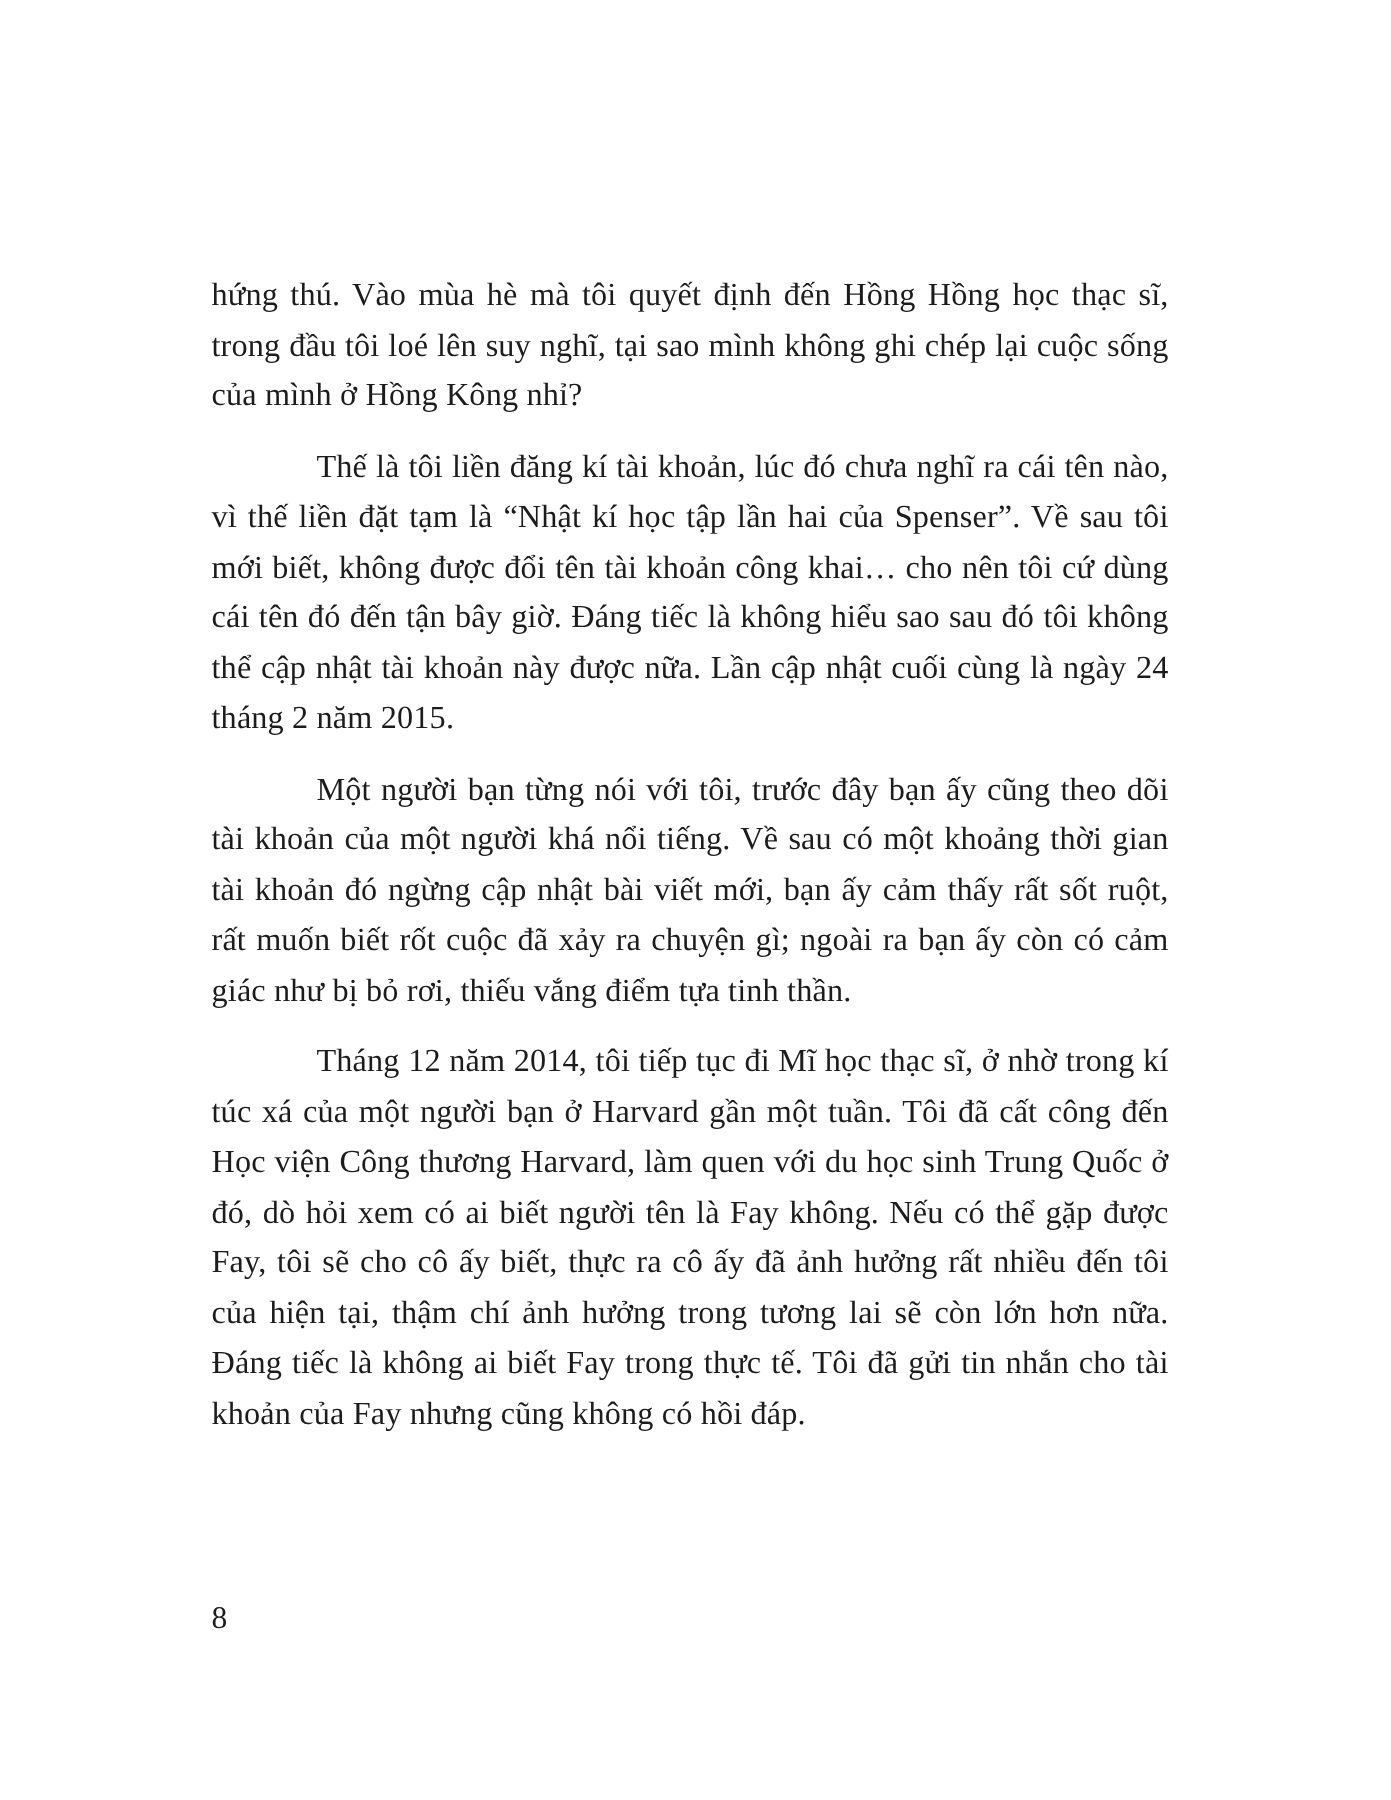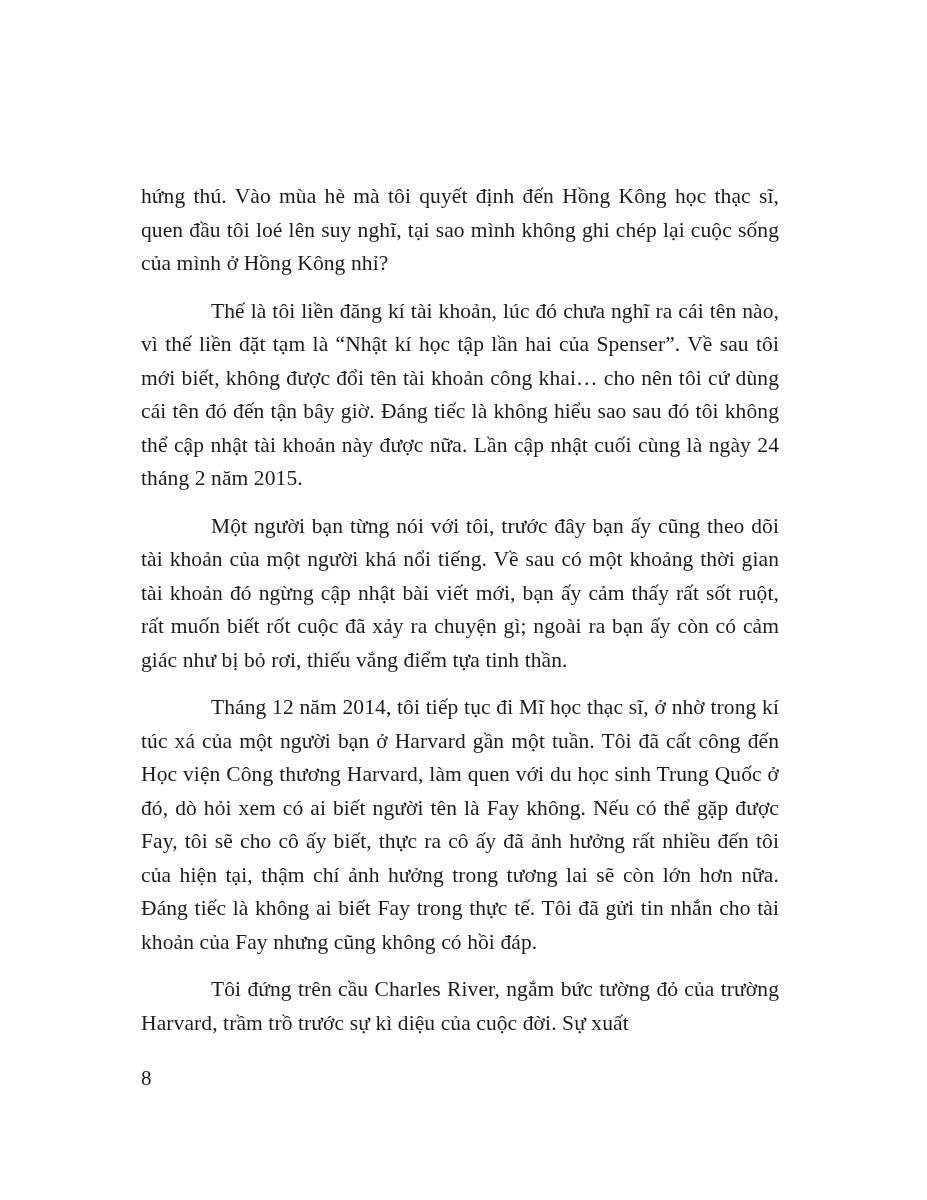--- a/index.html
+++ b/index.html
@@ -44,20 +44,19 @@
     font-size: 21px;
     line-height: 28px;
     color: #1c1c1c;
   }
 </style>
 </head>
 <body>
 
 <div class="page">
   <div class="text-block">
-    <p>hứng thú. Vào mùa hè mà tôi quyết định đến Hồng Kông học thạc sĩ, quen đầu tôi loé lên suy nghĩ, tại sao mình không ghi chép lại cuộc sống của mình ở Hồng Kông nhỉ?</p>
+    <p>hứng thú. Vào mùa hè mà tôi quyết định đến Hồng Hồng học thạc sĩ, trong đầu tôi loé lên suy nghĩ, tại sao mình không ghi chép lại cuộc sống của mình ở Hồng Kông nhỉ?</p>
     <p class="indent">Thế là tôi liền đăng kí tài khoản, lúc đó chưa nghĩ ra cái tên nào, vì thế liền đặt tạm là “Nhật kí học tập lần hai của Spenser”. Về sau tôi mới biết, không được đổi tên tài khoản công khai…  cho nên tôi cứ dùng cái tên đó đến tận bây giờ. Đáng tiếc là không hiểu sao sau đó tôi không thể cập nhật tài khoản này được nữa. Lần cập nhật cuối cùng là ngày 24 tháng 2 năm 2015.</p>
     <p class="indent">Một người bạn từng nói với tôi, trước đây bạn ấy cũng theo dõi tài khoản của một người khá nổi tiếng. Về sau có một khoảng thời gian tài khoản đó ngừng cập nhật bài viết mới, bạn ấy cảm thấy rất sốt ruột, rất muốn biết rốt cuộc đã xảy ra chuyện gì; ngoài ra bạn ấy còn có cảm giác như bị bỏ rơi, thiếu vắng điểm tựa tinh thần.</p>
     <p class="indent">Tháng 12 năm 2014, tôi tiếp tục đi Mĩ học thạc sĩ, ở nhờ trong kí túc xá của một người bạn ở Harvard gần một tuần. Tôi đã cất công đến Học viện Công thương Harvard, làm quen với du học sinh Trung Quốc ở đó, dò hỏi xem có ai biết người tên là Fay không. Nếu có thể gặp được Fay, tôi sẽ cho cô ấy biết, thực ra cô ấy đã ảnh hưởng rất nhiều đến tôi của hiện tại, thậm chí ảnh hưởng trong tương lai sẽ còn lớn hơn nữa. Đáng tiếc là không ai biết Fay trong thực tế. Tôi đã gửi tin nhắn cho tài khoản của Fay nhưng cũng không có hồi đáp.</p>
-    <p class="indent">Tôi đứng trên cầu Charles River, ngắm bức tường đỏ của trường Harvard, trầm trồ trước sự kì diệu của cuộc đời. Sự xuất</p>
   </div>
   <div class="page-number">8</div>
 </div>
 
 </body></html>

